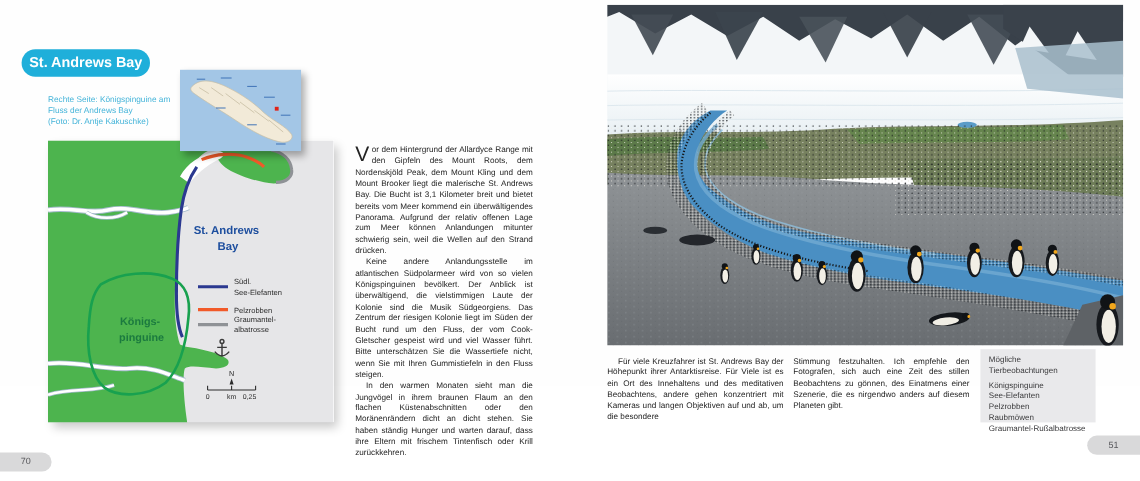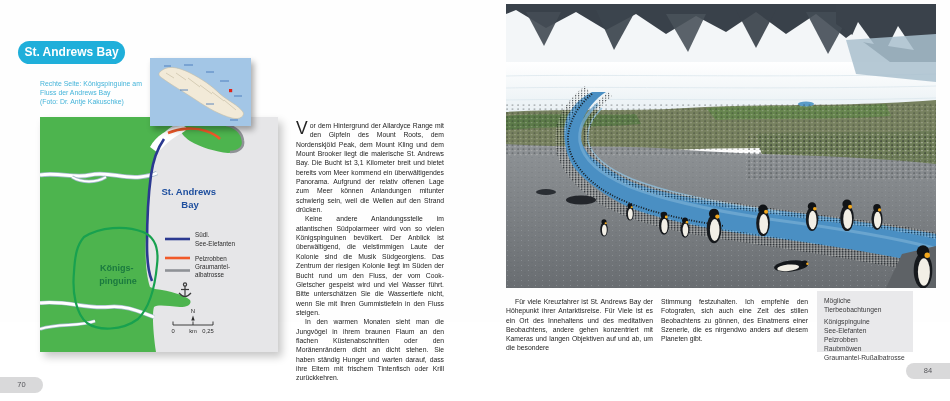--- a/index.html
+++ b/index.html
@@ -261,15 +261,15 @@
 
   <div class="abs obs-box">
     <div class="obs-title">Mögliche Tierbeobachtungen</div>
     <div>Königspinguine</div>
     <div>See-Elefanten</div>
     <div>Pelzrobben</div>
     <div>Raubmöwen</div>
     <div>Graumantel-Rußalbatrosse</div>
   </div>
 
-  <div class="abs pill pill-right">84</div>
+  <div class="abs pill pill-right">51</div>
 
 </div>
 
 </body></html>

